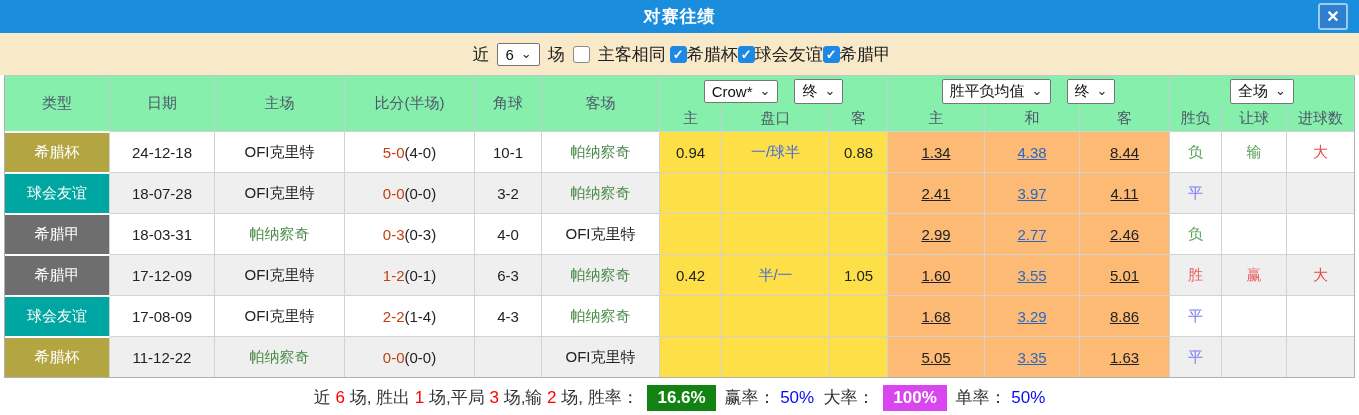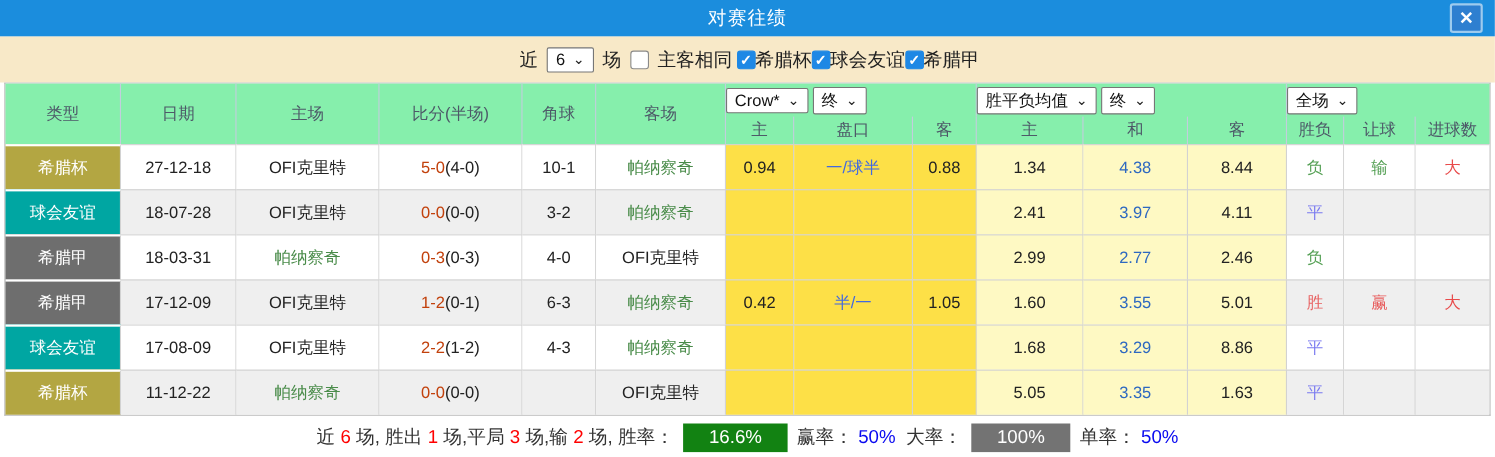--- a/index.html
+++ b/index.html
@@ -7,21 +7,21 @@
   body {
     width:1359px; height:415px;
     font-family:"Liberation Sans", sans-serif;
     overflow:hidden;
   }
   
   .titlebar {
     position:relative; height:33px; background:#1b8ddd;
     display:flex; align-items:center; justify-content:center;
   }
-  .titlebar .title { color:#fff; font-size:17px; font-weight:normal; letter-spacing:1px; }
+  .titlebar .title { color:#fff; font-size:17px; font-weight:bold; letter-spacing:1px; }
   .closebtn {
     position:absolute; right:11px; top:3px; width:30px; height:27px;
     background:#2e7fd0; border:2px solid #9ecbee; border-radius:3px;
     color:#fff; font-size:16px; font-weight:bold;
     display:flex; align-items:center; justify-content:center; cursor:pointer;
   }
   
   .filterbar {
     height:42px; background:#f8e9c8;
     display:flex; align-items:center; justify-content:center;
@@ -43,47 +43,47 @@
   .comp-group { display:flex; align-items:center; margin:0; }
   .comp-item { display:flex; align-items:center; }
   
   :root { --cols:105px 105px 130px 130px 67px 118px 62px 108px 58px 97px 95px 90px 52px 65px 67px; }
   .tablewrap { margin:0 4px; border:1px solid #b0b0b0; border-top:1px solid #c6c6c6; }
   .thead {
     display:grid; grid-template-columns:var(--cols); grid-template-rows:30px 25px;
     background:#86efac; color:#4d5968;
   }
   .hspan { grid-row:1/3; border-right:1px solid #c2cedd; display:flex; align-items:center; justify-content:center; font-size:15px; }
-  .hgroup { grid-row:1; display:flex; align-items:center; justify-content:flex-start; gap:4px; border-right:1px solid #c2cedd; }
+  .hgroup { grid-row:1; display:flex; align-items:center; justify-content:center; gap:16px; border-right:1px solid #c2cedd; }
   .hsub { grid-row:2; display:flex; align-items:center; justify-content:center; font-size:15px; border-right:1px solid #c2cedd; }
   .thead > div:last-child, .hgroup:nth-of-type(9) { border-right:none;font-family:Liberation Serif, serif; }
   
   .row { display:grid; grid-template-columns:var(--cols); height:41px; }
   .cell {
     background:#fff; border-right:1px solid #d2d2d2; border-top:1px solid #d2d2d2;
     display:flex; align-items:center; justify-content:center;
     font-size:15px; color:#222;
   }
   .row .cell:last-child { border-right:none; }
   .row.alt .cell { background:#efefef; }
   .cell.type { color:#fff; border-top:2px solid #fff; }
   .cell.crow, .row.alt .cell.crow { background:#fde047; }
-  .cell.odds, .row.alt .cell.odds { background:#fef9c3; }
+  .cell.odds, .row.alt .cell.odds { background:#fdba74;text-decoration:underline; }
   .cell.hc { color:#4169e1; }
   .cell.draw { color:#2d68c0; }
   .score .full { color:#c2410c; }
   .score .half { color:#222; }
   
   .summary {
     height:39px; background:#fff; border-top:1px solid #cfcfcf; margin:0 4px; border-top:none;
     display:flex; align-items:center; justify-content:center;
     font-size:17px; color:#333;
   }
   .summary span { white-space:pre; }
-  .summary .badge { padding:3px 23px; font-weight:normal; margin:0 4px; }
+  .summary .badge { padding:3px 10px; font-weight:bold; margin:0 4px; }
 </style>
 </head>
 <body>
 
 <div class="titlebar">
   <span class="title">对赛往绩</span>
   <span class="closebtn">
     <span>✕</span>
   </span>
 </div>
@@ -155,21 +155,21 @@
     <div class="hsub" style="grid-column:10">主</div>
     <div class="hsub" style="grid-column:11">和</div>
     <div class="hsub" style="grid-column:12">客</div>
     <div class="hsub" style="grid-column:13">胜负</div>
     <div class="hsub" style="grid-column:14">让球</div>
     <div class="hsub" style="grid-column:15;border-right:none">进球数</div>
   </div>
   <div id="tbody">
       <div class="row">
         <div class="cell type" style="color: rgb(255, 255, 255); background: rgb(179, 166, 66);">希腊杯</div>
-        <div class="cell ">27-12-18</div>
+        <div class="cell ">24-12-18</div>
         <div class="cell " style="color: rgb(34, 34, 34);">OFI克里特</div>
         <div class="cell score">
           <span class="full">5-0</span>
           <span class="half">(4-0)</span>
         </div>
         <div class="cell ">10-1</div>
         <div class="cell " style="color: rgb(74, 140, 74);">帕纳察奇</div>
         <div class="cell crow">0.94</div>
         <div class="cell crow hc">一/球半</div>
         <div class="cell crow">0.88</div>
@@ -239,21 +239,21 @@
         <div class="cell " style="color: rgb(232, 96, 96);">胜</div>
         <div class="cell " style="color: rgb(232, 96, 96);">赢</div>
         <div class="cell " style="color: rgb(232, 75, 75);">大</div>
       </div>
       <div class="row">
         <div class="cell type" style="color: rgb(255, 255, 255); background: rgb(0, 166, 162);">球会友谊</div>
         <div class="cell ">17-08-09</div>
         <div class="cell " style="color: rgb(34, 34, 34);">OFI克里特</div>
         <div class="cell score">
           <span class="full">2-2</span>
-          <span class="half">(1-2)</span>
+          <span class="half">(1-4)</span>
         </div>
         <div class="cell ">4-3</div>
         <div class="cell " style="color: rgb(74, 140, 74);">帕纳察奇</div>
         <div class="cell crow"></div>
         <div class="cell crow hc"></div>
         <div class="cell crow"></div>
         <div class="cell odds">1.68</div>
         <div class="cell odds draw">3.29</div>
         <div class="cell odds">8.86</div>
         <div class="cell " style="color: rgb(123, 123, 240);">平</div>
@@ -290,16 +290,16 @@
     <span style="color: rgb(255, 0, 0);">1</span>
     <span> 场,平局 </span>
     <span style="color: rgb(255, 0, 0);">3</span>
     <span> 场,输 </span>
     <span style="color: rgb(255, 0, 0);">2</span>
     <span> 场, 胜率： </span>
     <span class="badge" style="color: rgb(255, 255, 255); background: rgb(18, 130, 18);">16.6%</span>
     <span> 赢率： </span>
     <span style="color: rgb(10, 10, 240);">50%</span>
     <span>  大率： </span>
-    <span class="badge" style="color: rgb(255, 255, 255); background: #737373;">100%</span>
+    <span class="badge" style="color: rgb(255, 255, 255); background: #d946ef;">100%</span>
     <span> 单率： </span>
     <span style="color: rgb(10, 10, 240);">50%</span>
   </div>
 
 </body></html>

